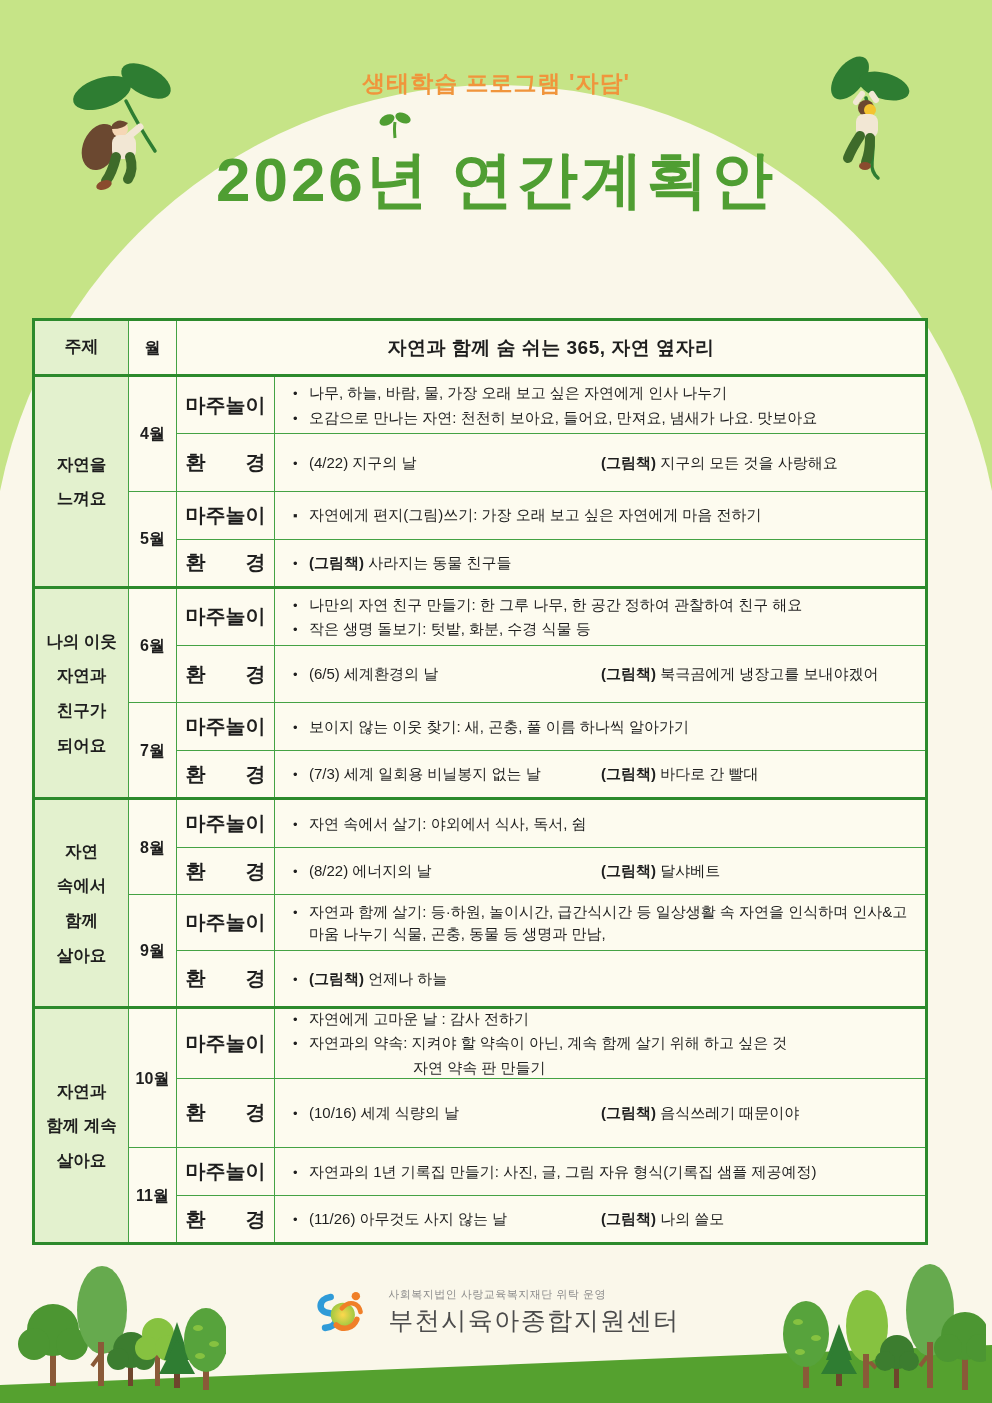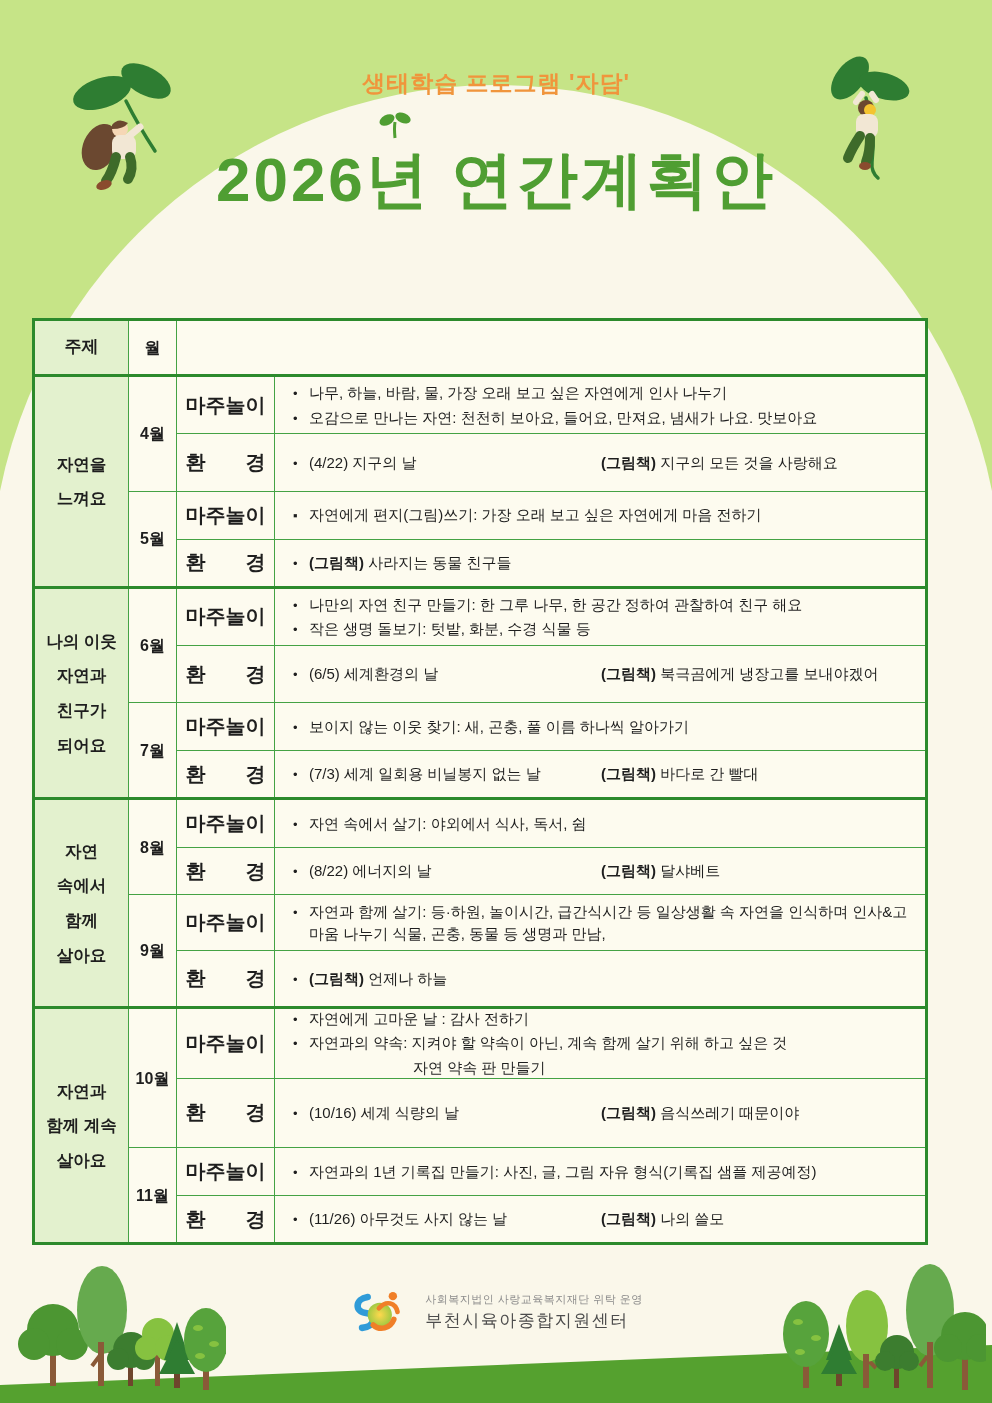--- a/index.html
+++ b/index.html
@@ -79,21 +79,21 @@
   
   .hill{position:absolute;left:0;bottom:0;width:992px;height:80px;}
   .trees{position:absolute;}
   .trees.left{left:14px;top:1258px;width:212px;height:140px;}
   .trees.right{left:778px;top:1258px;width:208px;height:140px;}
   .footer-logo{
     position:absolute;left:0;top:1284px;width:992px;
     display:flex;justify-content:center;align-items:center;gap:20px;
   }
   .logo-text .small{font-size:11px;color:#8b8b8b;letter-spacing:.5px;margin-bottom:2px;}
-  .logo-text .name{font-size:17px;color:#4c4c4c;letter-spacing:1.5px;}
+  .logo-text .name{font-size:25px;color:#4c4c4c;letter-spacing:1.5px;}
 </style>
 </head>
 <body>
 
 <div class="top-band"></div>
 <div class="arch"></div>
 
 <svg class="corner-art left" viewBox="0 0 120 145">
   <ellipse cx="44" cy="38" rx="30" ry="15" fill="#2e7d32" transform="rotate(-18 44 38)"></ellipse>
   <ellipse cx="88" cy="26" rx="27" ry="14" fill="#2e7d32" transform="rotate(28 88 26)"></ellipse>
@@ -126,20 +126,21 @@
   <path d="M17 28 Q16 18 17 12" stroke="#4f9e32" stroke-width="3" fill="none"></path>
   <ellipse cx="9" cy="10" rx="8" ry="5" fill="#4f9e32" transform="rotate(-28 9 10)"></ellipse>
   <ellipse cx="25" cy="8" rx="8" ry="5" fill="#4f9e32" transform="rotate(24 25 8)"></ellipse>
 </svg>
 <div class="main-title">2026년 연간계획안</div>
 
 <div class="plan-table">
   <div class="t-head">
     <div class="h-theme">주제</div>
     <div class="h-month">월</div>
+    <div class="h-banner">자연과 함께 숨 쉬는 365, 자연 옆자리</div>
   </div>
   <div>
       <div class="t-group">
         <div class="t-theme">자연을
 느껴요</div>
         <div class="t-months">
           <div class="t-month">
             <div class="t-mcell">4월</div>
             <div class="t-rows">
               <div class="t-row">

